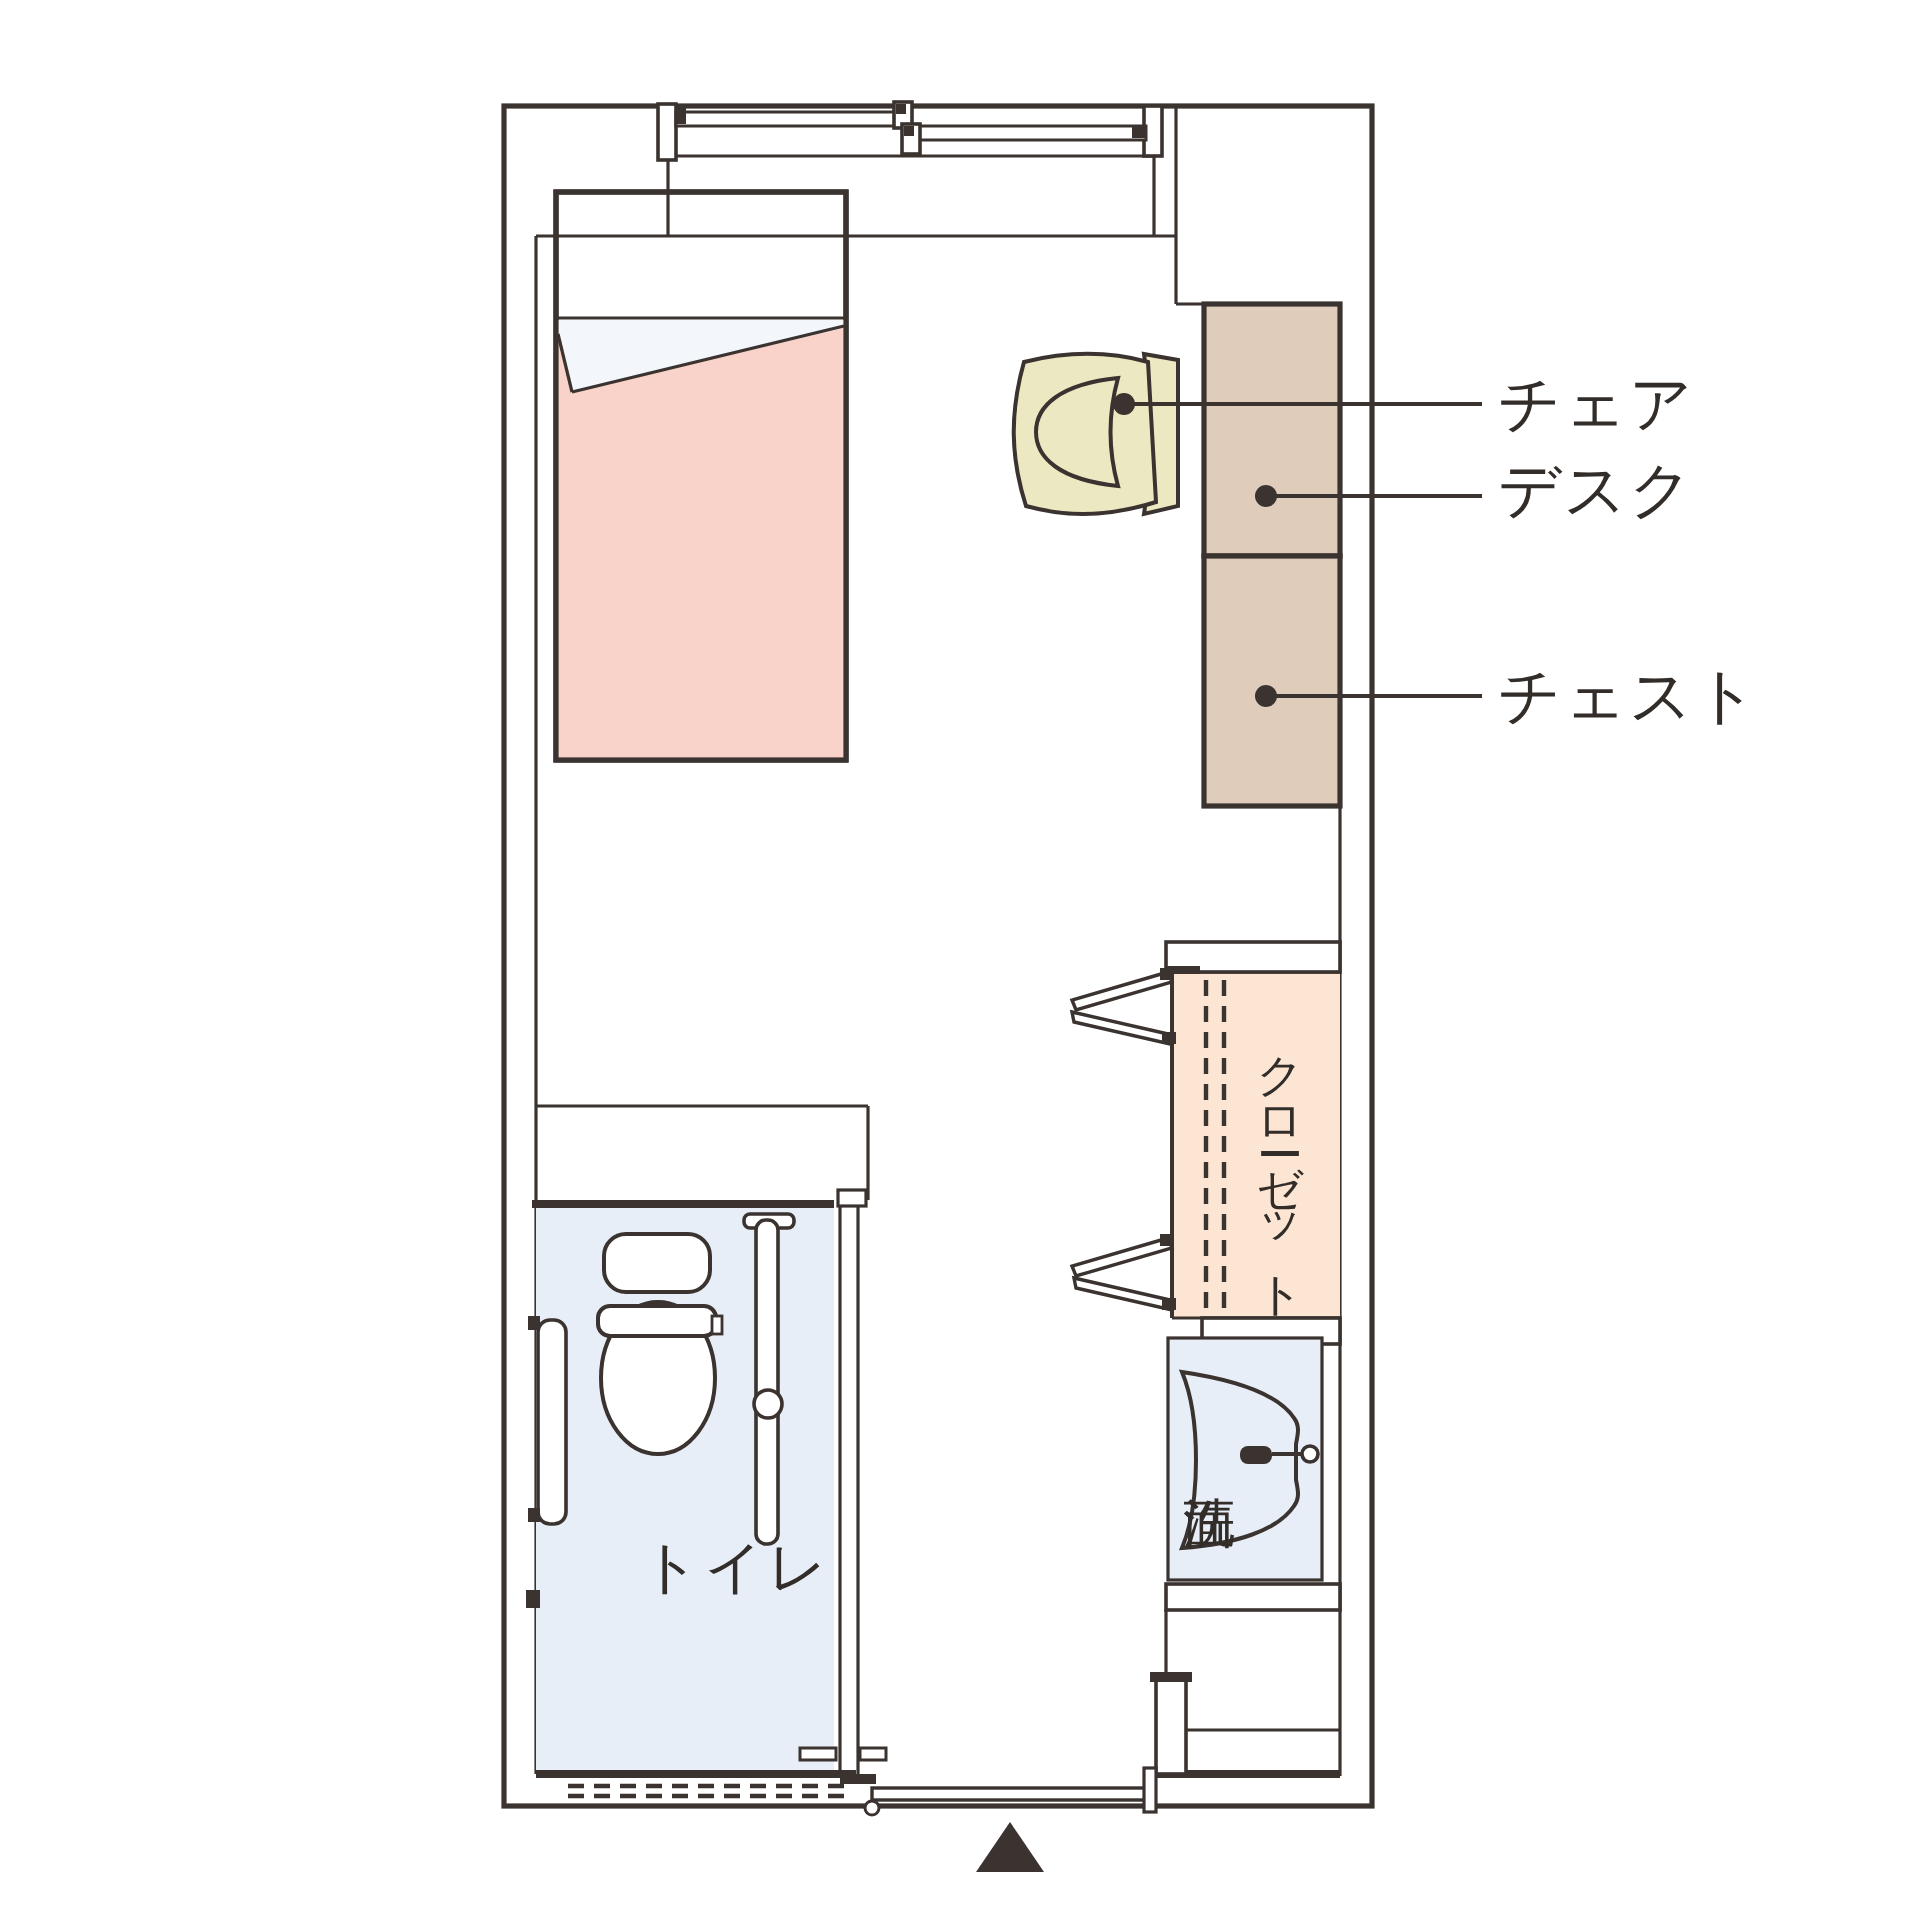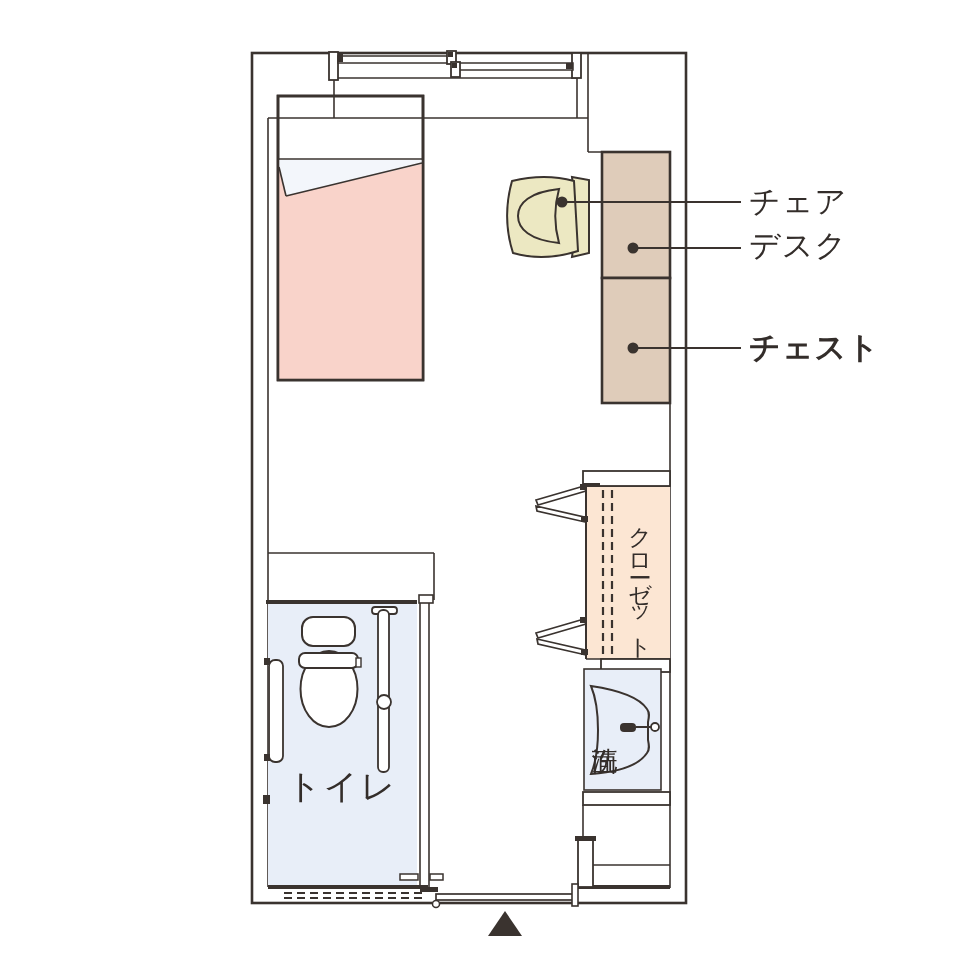--- a/index.html
+++ b/index.html
@@ -166,19 +166,19 @@
     <circle cx="562" cy="202" r="5.5" class="dark"></circle>
     <line x1="633" y1="248" x2="741" y2="248" class="ln"></line>
     <circle cx="633" cy="248" r="5.5" class="dark"></circle>
     <line x1="633" y1="348" x2="741" y2="348" class="ln"></line>
     <circle cx="633" cy="348" r="5.5" class="dark"></circle>
   </g>
 </svg>
 
 <div class="lbl lbl-side" style="left:749px;top:203px;">チェア</div>
 <div class="lbl lbl-side" style="left:749px;top:249px;font-family:Liberation Mono, monospace;">デスク</div>
-<div class="lbl lbl-side" style="left:749px;top:349px;font-weight:bold;">チェスト</div>
+<div class="lbl lbl-side" style="left:749px;top:349px;">チェスト</div>
 
 <div class="lbl vtext" style="left:640px;top:580px;font-size:23px;letter-spacing:1px;">クローゼット</div>
 <div class="lbl vtext" style="left:605px;top:730px;font-size:26px;letter-spacing:3px;">洗面</div>
-<div class="lbl lbl-center" style="left:342px;top:786px;font-size:34px;letter-spacing:2px;">トイレ</div>
+<div class="lbl lbl-center" style="left:368px;top:786px;font-size:29px;letter-spacing:2px;font-family:Liberation Mono, monospace;">トイレ</div>
 
 </div>
 
 </body></html>

